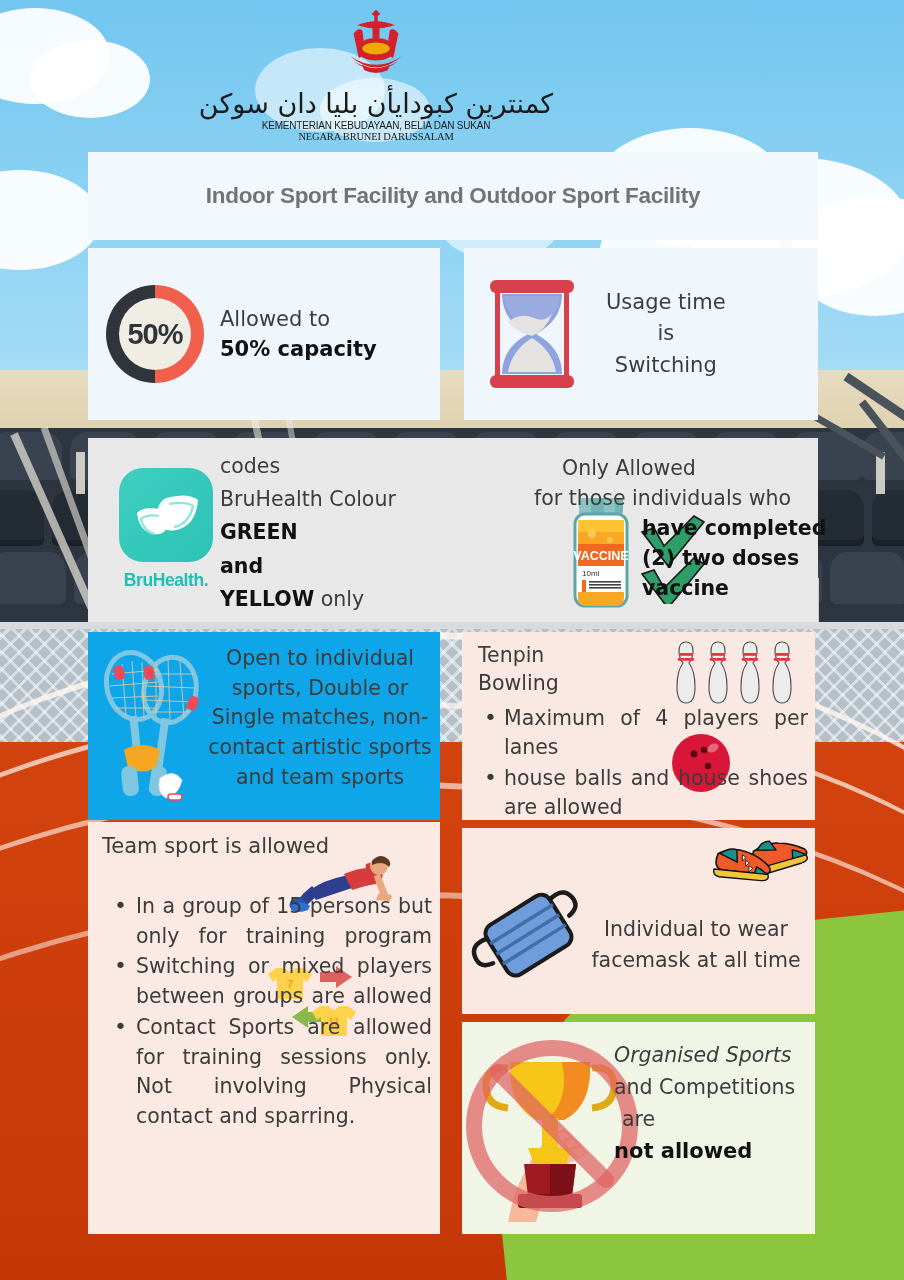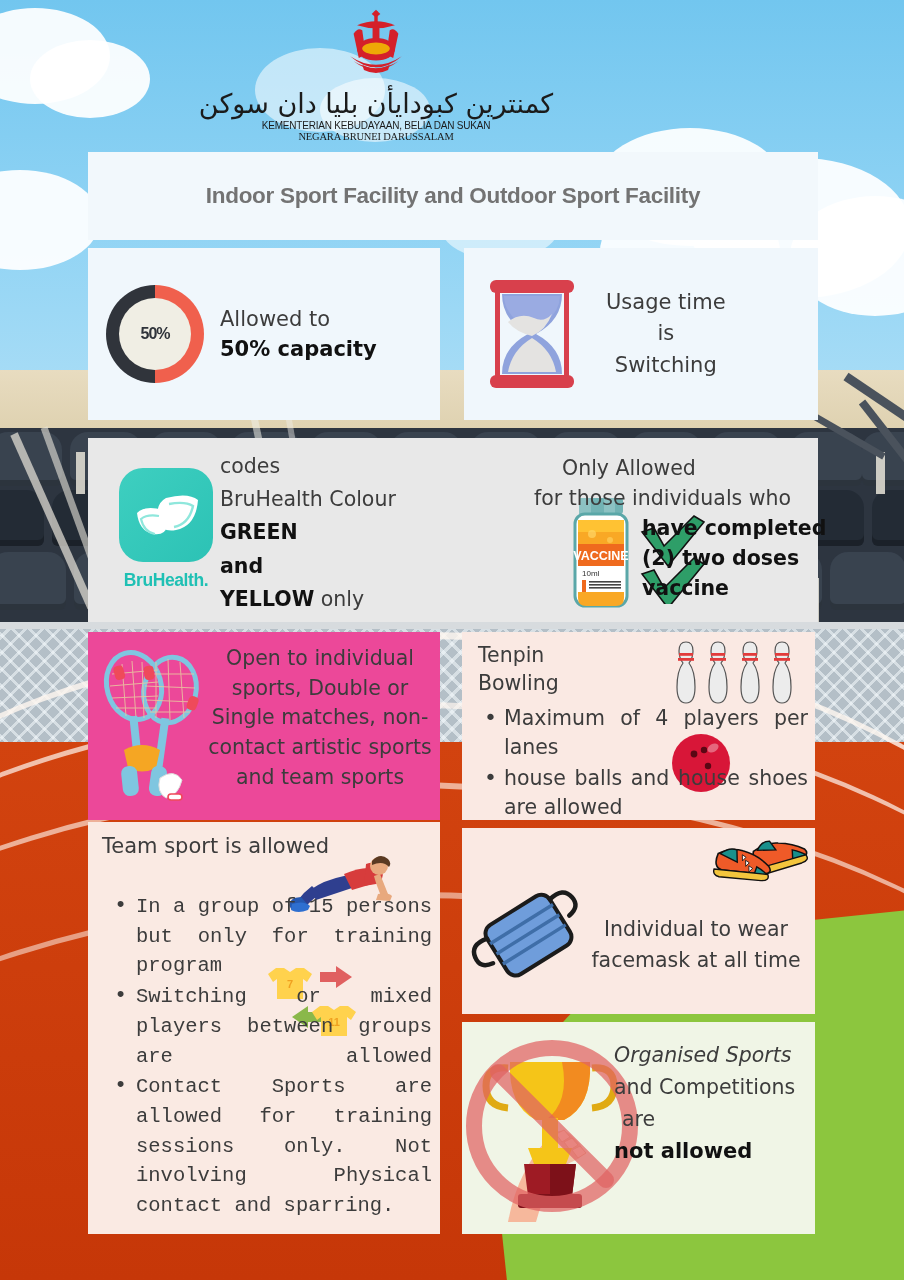--- a/index.html
+++ b/index.html
@@ -64,21 +64,21 @@
   
   .titlebar { position:absolute; left:88px; top:152px; width:730px; height:88px;
               background:#f2f8fc; display:flex; align-items:center; justify-content:center; }
   .titlebar h1 { font-size:22.5px; font-weight:bold; color:#737373;
                  font-family:"Liberation Sans", sans-serif; letter-spacing:-.3px; }
 
   
   .card { position:absolute; }
   .card-bluewhite { background:#f0f7fc; }
   .card-grey { background:#e8e8e8; }
-  .card-greyish { background:#ec4899; }
+  .card-greyish { background:#0ea5e9; }
   .card-pinkish { background:#faeae3; }
   .card-pink { background:#fae9e3; }
   .card-greenish { background:#f0f5e6; }
 
   .c-capacity { left:88px; top:248px; width:352px; height:172px; }
   .c-usage    { left:464px; top:248px; width:354px; height:172px; }
   .c-bruhealth{ left:88px; top:438px; width:730px; height:184px; }
   .c-sports   { left:88px; top:632px; width:352px; height:188px; }
   .c-bowling  { left:462px; top:632px; width:353px; height:188px; }
   .c-team     { left:88px; top:822px; width:352px; height:412px; }
@@ -87,21 +87,21 @@
   .bold { font-weight:bold; color:#111; }
   .italic { font-style:italic; }
 
   
   .cap-inner { display:flex; align-items:center; height:100%; padding-left:18px; }
   .donut { position:relative; width:98px; height:98px; flex:0 0 98px; }
   .donut-ring { position:absolute; inset:0; border-radius:50%;
      background:conic-gradient(#f0604d 0deg 180deg, #30343b 180deg 360deg); }
   .donut-hole { position:absolute; inset:13px; border-radius:50%; background:#f0eee4;
      display:flex; align-items:center; justify-content:center; }
-  .donut-label { font-size:16px; font-weight:bold; color:#2f333a;
+  .donut-label { font-size:29px; font-weight:bold; color:#2f333a;
      font-family:"Liberation Sans", sans-serif; letter-spacing:-1px; }
   .cap-text { margin-left:16px; font-size:21px; line-height:1.45; color:#3c3c3c; }
 
   
   .use-inner { display:flex; align-items:center; height:100%; padding-left:22px; }
   .hourglass { width:92px; height:112px; flex:0 0 92px; }
   .use-text { margin-left:28px; font-size:21px; line-height:1.5; color:#3c3c3c;
               text-align:center; }
 
   
@@ -133,21 +133,21 @@
   .bw-list li { position:relative; padding-left:26px; margin-bottom:2px; }
   .bw-list li::before { content:"•"; position:absolute; left:6px; top:-2px; font-size:22px; }
   .just { text-align:justify; text-align-last:justify; }
 
   
   .tm-title { position:absolute; left:14px; top:12px; font-size:21px; color:#3c3c3c; }
   .plank { position:absolute; left:192px; top:32px; width:120px; height:62px; }
   .jersey-swap { position:absolute; left:180px; top:142px; width:108px; height:72px; }
   .tm-list { position:absolute; left:14px; top:70px; width:330px; font-size:20.5px;
              line-height:1.45; color:#3c3c3c; list-style:none; }
-  .tm-list li { position:relative; padding-left:34px; margin-bottom:1px;font-family:Liberation Mono, monospace; }
+  .tm-list li { position:relative; padding-left:34px; margin-bottom:1px; }
   .tm-list li::before { content:"•"; position:absolute; left:12px; top:-2px; font-size:22px; }
 
   
   .mask { position:absolute; left:8px; top:52px; width:118px; height:112px; }
   .shoes { position:absolute; left:248px; top:0px; width:100px; height:66px; }
   .mask-text { position:absolute; left:118px; top:86px; width:232px; font-size:20.5px;
                line-height:1.5; color:#3c3c3c; text-align:center; }
 
   
   .noTrophy { position:absolute; left:4px; top:12px; width:190px; height:190px; }

